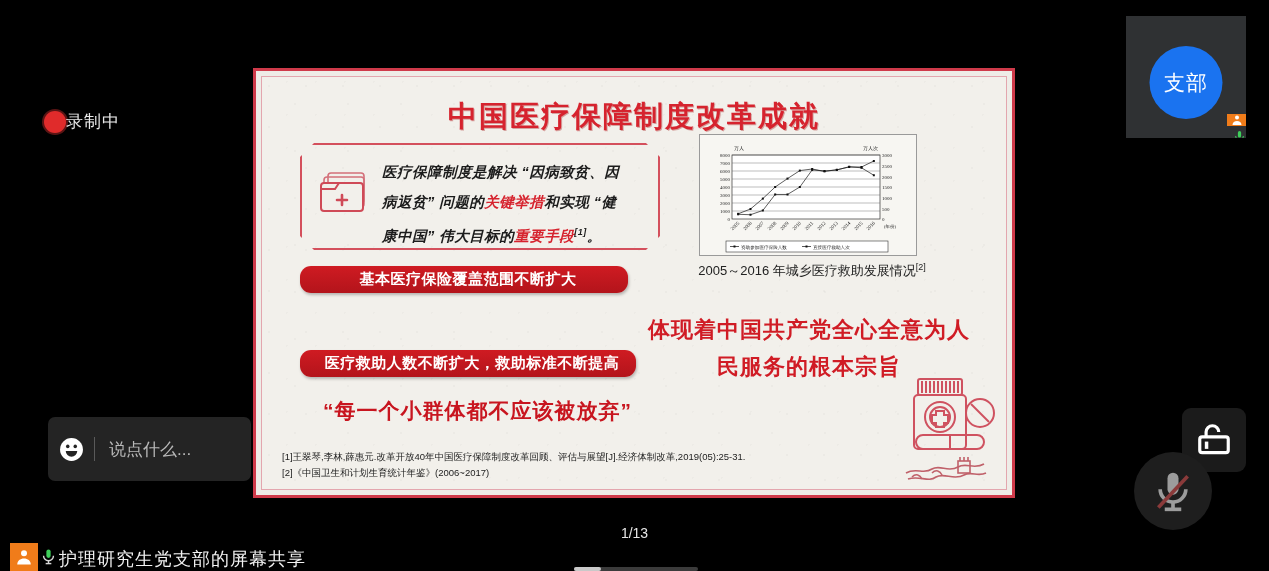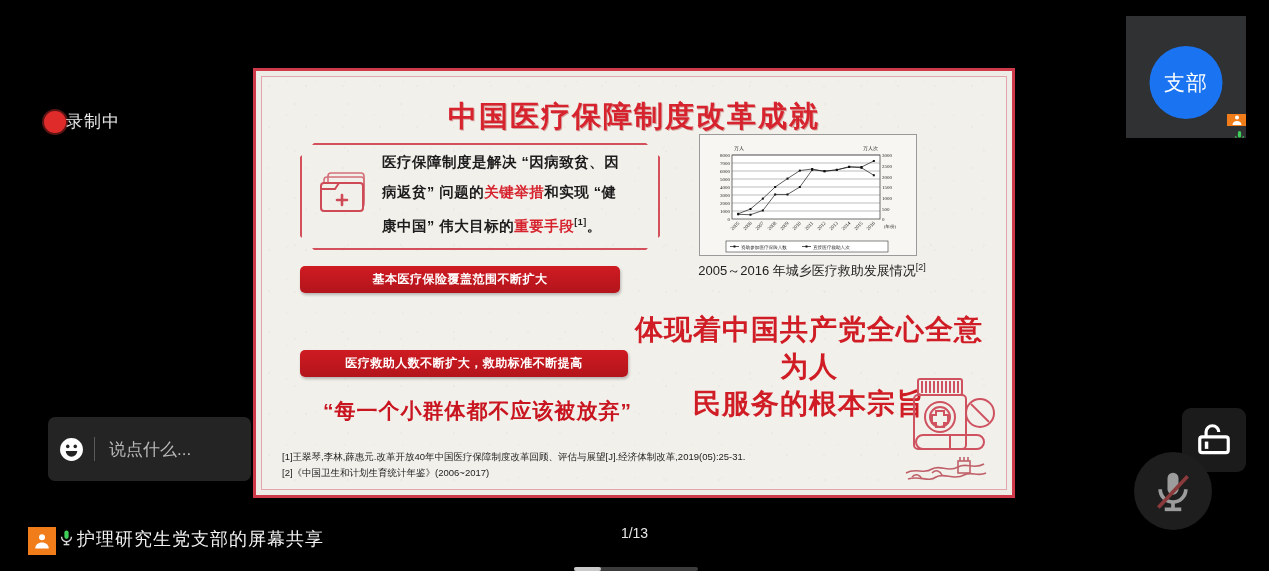--- a/index.html
+++ b/index.html
@@ -28,43 +28,43 @@
       radial-gradient(circle at 85% 15%, rgba(0,0,0,.02) 0 1px, transparent 1px),
       #f2f0eb;background-size:37px 41px,53px 47px,29px 33px;}
   .slide-title{position:absolute;left:0;top:20px;width:100%;text-align:center;color:#d6232e;
         font-size:29px;font-weight:bold;letter-spacing:2px;text-shadow:1px 1px 0 rgba(160,20,20,.35);}
 
   
   .card{position:absolute;left:38px;top:66px;width:360px;height:107px;}
   .card-frame{position:absolute;inset:0;border:2px solid #d4505c;
         clip-path:polygon(14px 0,calc(100% - 14px) 0,100% 14px,100% calc(100% - 14px),calc(100% - 14px) 100%,14px 100%,0 calc(100% - 14px),0 14px);}
   .card-icon{position:absolute;left:18px;top:26px;width:54px;height:48px;}
-  .card-text{position:absolute;left:82px;top:4px;right:10px;color:#1c1c1c;font-size:14.5px;
-        font-weight:bold;line-height:30px;letter-spacing:.5px;}
+  .card-text{position:absolute;left:82px;top:14px;right:10px;color:#1c1c1c;font-size:14.5px;
+        font-weight:bold;line-height:30px;letter-spacing:.5px;font-style:italic;}
   .hl{color:#d6232e;}
   .sup{font-size:9px;vertical-align:super;}
 
   
-  .banner{position:absolute;height:27px;border-radius:5px;color:#fff;font-size:12px;font-weight:bold;
+  .banner{position:absolute;height:27px;border-radius:11px;color:#fff;font-size:15px;font-weight:bold;
         display:flex;align-items:center;justify-content:center;letter-spacing:.5px;
-        background:linear-gradient(180deg,#cf1b22 0%,#b3141b 100%);box-shadow:1px 2px 3px rgba(0,0,0,.25);}
+        background:linear-gradient(180deg,#cf1b22 0%,#b3141b 100%);box-shadow:1px 2px 3px rgba(0,0,0,.25);padding-left:8px;}
   .b1{left:38px;top:189px;width:320px;}
   .b2{left:38px;top:231px;width:322px;}
   .b3{left:38px;top:273px;width:328px;}
 
   .quote{position:absolute;left:38px;top:320px;width:355px;text-align:center;color:#c8151f;
         font-size:21px;font-weight:bold;letter-spacing:1px;}
 
   
   .chartbox{position:absolute;left:437px;top:57px;width:216px;height:120px;background:#f7f6f2;border:1px solid #9a9a9a;}
   .chart-cap{position:absolute;left:420px;top:185px;width:260px;text-align:center;color:#222;font-size:13px;}
 
   
   .slogan{position:absolute;left:372px;top:234px;width:350px;text-align:center;color:#d01c25;
-        font-size:28px;font-weight:bold;line-height:37px;letter-spacing:1px;}
+        font-size:22px;font-weight:bold;line-height:37px;letter-spacing:1px;}
 
   
   .med{position:absolute;left:640px;top:296px;width:96px;height:118px;}
 
   
   .notes{position:absolute;left:20px;bottom:8px;right:20px;color:#222;font-size:9.5px;line-height:16px;}
 
   
   .chat{position:absolute;left:48px;top:417px;width:203px;height:64px;background:#242424;border-radius:7px;display:flex;align-items:center;}
   .chat-emoji{width:46px;display:flex;align-items:center;justify-content:center;}
@@ -76,21 +76,21 @@
        display:flex;align-items:center;justify-content:center;}
   .micbtn{position:absolute;left:1134px;top:452px;width:78px;height:78px;border-radius:50%;background:#1e1e1e;
        display:flex;align-items:center;justify-content:center;}
 
   
   .pageind{position:absolute;left:0;bottom:30px;width:100%;text-align:center;color:#e6e6e6;font-size:14px;}
   .progress{position:absolute;left:574px;bottom:0;width:124px;height:4px;background:#3b3b3b;border-radius:2px;}
   .progress > i{display:block;width:22%;height:100%;background:#c9c9c9;border-radius:2px;}
 
   
-  .statusbar{position:absolute;left:0;bottom:0;width:100%;height:44px;display:flex;align-items:flex-start;gap:2px;padding-left:28px;box-sizing:border-box;}
+  .statusbar{position:absolute;left:0;bottom:0;width:100%;height:44px;display:flex;align-items:flex-end;gap:2px;padding-left:10px;box-sizing:border-box;}
   .sb-person{width:28px;height:28px;background:#f07c1a;display:flex;align-items:center;justify-content:center;}
   .sb-text{color:#f2f2f2;font-size:18px;letter-spacing:1px;}
 </style>
 </head>
 <body>
 
 <div id="app">
 
   <div class="rec">
     <span class="rec-dot"></span>

